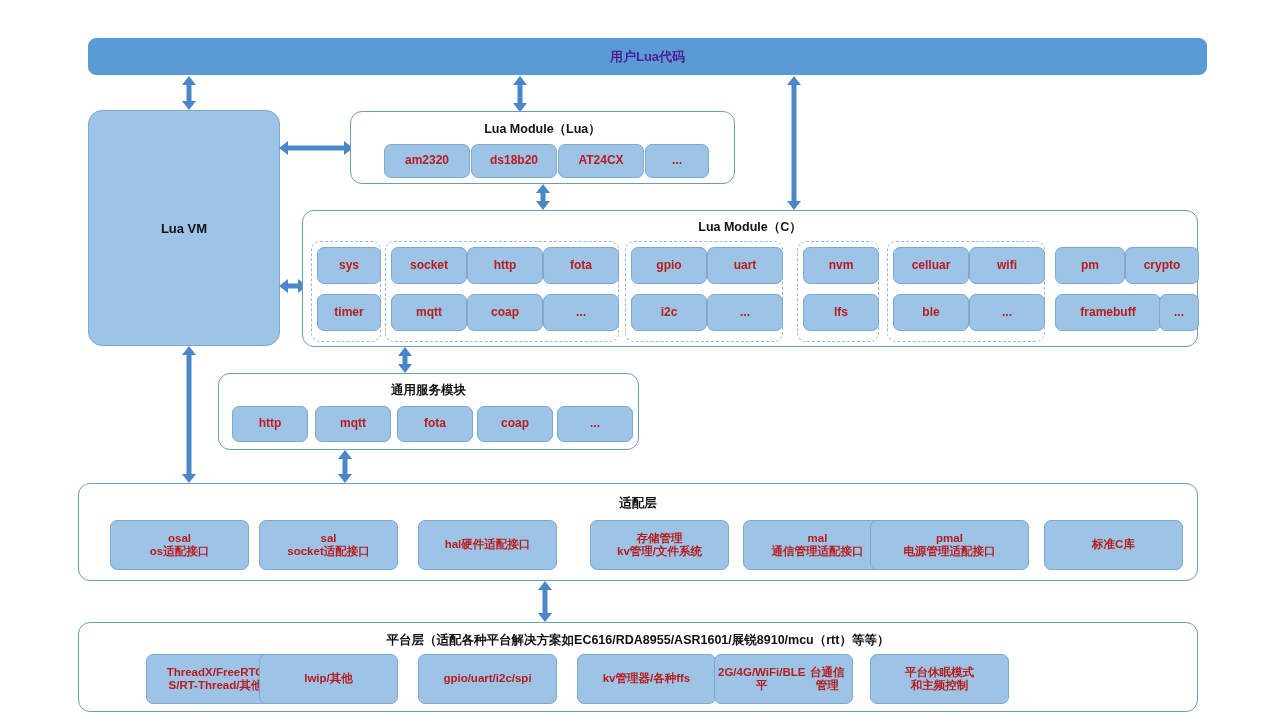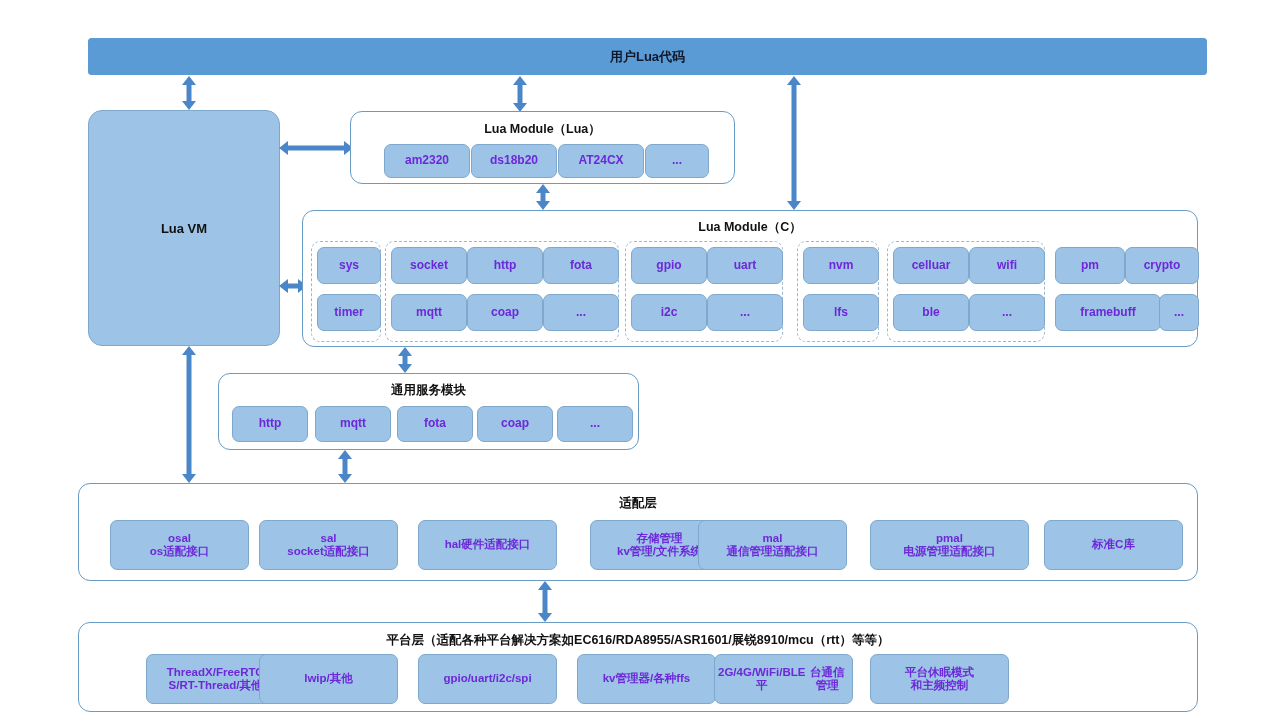--- a/index.html
+++ b/index.html
@@ -7,44 +7,44 @@
     width:1280px;height:720px;background:#ffffff;
     font-family:"Liberation Sans","DejaVu Sans",sans-serif;
     overflow:hidden;position:relative;
   }
   #canvas{position:absolute;left:0;top:0;width:1280px;height:720px;}
 
   
   .abs{position:absolute;box-sizing:border-box;}
 
   .topbar{
-    background:#5B9BD5;border:1px solid #5B9BD5;border-radius:3px;
+    background:#5B9BD5;border:1px solid #5B9BD5;border-radius:8px;
     display:flex;align-items:center;justify-content:center;
-    color:#0f172a;font-weight:bold;font-size:13px;
+    color:#4c1d95;font-weight:bold;font-size:13px;
   }
   .vm{
     background:#9DC3E6;border:1px solid #7FA9CC;border-radius:14px;
     display:flex;align-items:center;justify-content:center;
     color:#111;font-weight:bold;font-size:13px;
   }
   .panel{
     background:#ffffff;border:1px solid #6A9BC3;border-radius:12px;
   }
   .panel-title{
     position:absolute;left:0;right:0;text-align:center;
     font-weight:bold;font-size:12.5px;color:#111;
   }
   .dashgroup{
     position:absolute;border:1px dashed #9BB8D3;border-radius:9px;
     background:transparent;
   }
   .chip{
     position:absolute;background:#9DC3E6;border:1px solid #7FA9CC;
     border-radius:7px;display:flex;align-items:center;justify-content:center;
-    text-align:center;color:#6d28d9;font-weight:bold;font-size:12px;
+    text-align:center;color:#b91c1c;font-weight:bold;font-size:12px;
     line-height:1.15;padding:0 3px;
   }
   .chip.two-line{font-size:11.5px;}
 
   
   .arrow-v{position:absolute;}
   .arrow-v .shaft{
     position:absolute;left:50%;transform:translateX(-50%);
     width:5px;background:#4A86C8;
   }
@@ -202,21 +202,21 @@
       <span>socket适配接口</span>
     </div>
     <div class="chip two-line" style="left:339px;top:36px;width:131px;height:48px;flex-direction:row;">
       <span>hal</span>
       <span>硬件适配接口</span>
     </div>
     <div class="chip two-line" style="left:498px;top:36px;width:131px;height:48px;flex-direction:column;margin-left:13px;">
       <span>存储管理</span>
       <span>kv管理/文件系统</span>
     </div>
-    <div class="chip two-line" style="left:619px;top:36px;width:141px;height:48px;flex-direction:column;">
+    <div class="chip two-line" style="left:664px;top:36px;width:141px;height:48px;flex-direction:column;">
       <span>mal</span>
       <span>通信管理适配接口</span>
     </div>
     <div class="chip two-line" style="left:791px;top:36px;width:151px;height:48px;flex-direction:column;">
       <span>pmal</span>
       <span>电源管理适配接口</span>
     </div>
     <div class="chip two-line" style="left:965px;top:36px;width:131px;height:48px;flex-direction:column;">
       <span>标准C库</span>
     </div>

